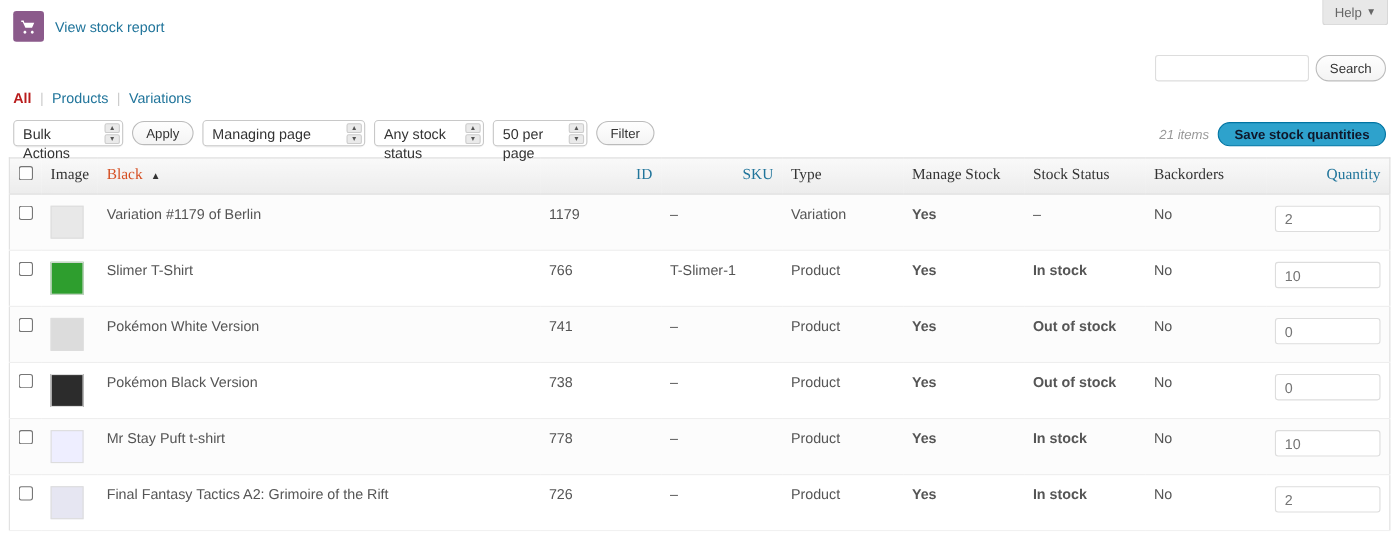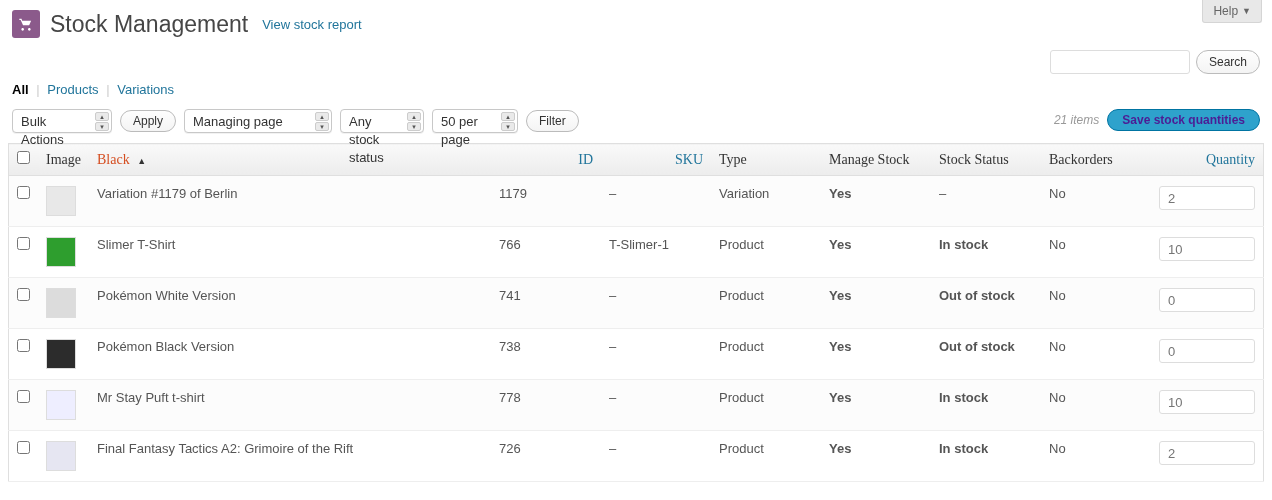--- a/index.html
+++ b/index.html
@@ -44,24 +44,24 @@
     color: #666;
     display: flex;
     align-items: center;
     gap: 4px;
   }
   .subsubsub {
     padding: 6px 12px;
     font-size: 13px;
   }
   .subsubsub .sep { color: #ccc; margin: 0 4px; }
-  .subsubsub .current { font-weight: 600; color: #000000; text-align: right; }
+  .subsubsub .current { font-weight: 600; color: #b91c1c; text-align: right; }
   .tablenav {
     display: flex;
-    align-items: flex-start;
+    align-items: flex-end;
     padding: 6px 12px;
     gap: 8px;
   }
   .tablenav-left { display: flex; gap: 8px; align-items: center; }
   .tablenav-right { margin-left: auto; display: flex; gap: 8px; align-items: center; }
   .select-wrap {
     position: relative;
     display: inline-block;
     background: #fff;
     border: 1px solid #c8c8c8;
@@ -99,21 +99,21 @@
     border: 1px solid #bbb;
     border-radius: 12px;
     padding: 3px 12px;
     font-size: 12px;
     color: #333;
     cursor: pointer;
   }
   .button-primary {
     background: #2ea2cc;
     border: 1px solid #0074a2;
-    color: #4c1d95;
+    color: #0f172a;
     border-radius: 12px;
     padding: 3px 14px;
     font-size: 12px;
     font-weight: 600;
     cursor: pointer;
   }
   .search-row {
     display: flex;
     justify-content: flex-end;
     padding: 6px 12px 2px 12px;
@@ -197,21 +197,20 @@
   <span>Help</span>
   <span style="font-size:9px;">▼</span>
 </div>
 
 <div class="header">
   <div class="header-icon">
     <svg width="16" height="16" viewBox="0 0 24 24">
         <path d="M7 18c-1.1 0-2 .9-2 2s.9 2 2 2 2-.9 2-2-.9-2-2-2zm10 0c-1.1 0-2 .9-2 2s.9 2 2 2 2-.9 2-2-.9-2-2-2zM7.2 14h9.5l3-7H6.2L5.3 4H2v2h2l3.6 8z"></path>
       </svg>
   </div>
-  <h1 class="page-title">Stock Management</h1>
   <span class="link">View stock report</span>
 </div>
 
 <div class="search-row">
   <input type="text" class="search-input" style="">
   <button class="button">Search</button>
 </div>
 
 <div class="subsubsub">
   <span class="current">All</span>
@@ -232,21 +231,21 @@
     </div>
     <button class="button">Apply</button>
 
     <div class="select-wrap" style="width:148px;">
       <span class="value">Managing page</span>
       <div class="stepper">
           <span>▴</span>
           <span>▾</span>
         </div>
     </div>
-    <div class="select-wrap" style="width:84px;">
+    <div class="select-wrap" style="width:100px;">
       <span class="value">Any stock status</span>
       <div class="stepper">
           <span>▴</span>
           <span>▾</span>
         </div>
     </div>
     <div class="select-wrap" style="width:86px;">
       <span class="value">50 per page</span>
       <div class="stepper">
           <span>▴</span>

